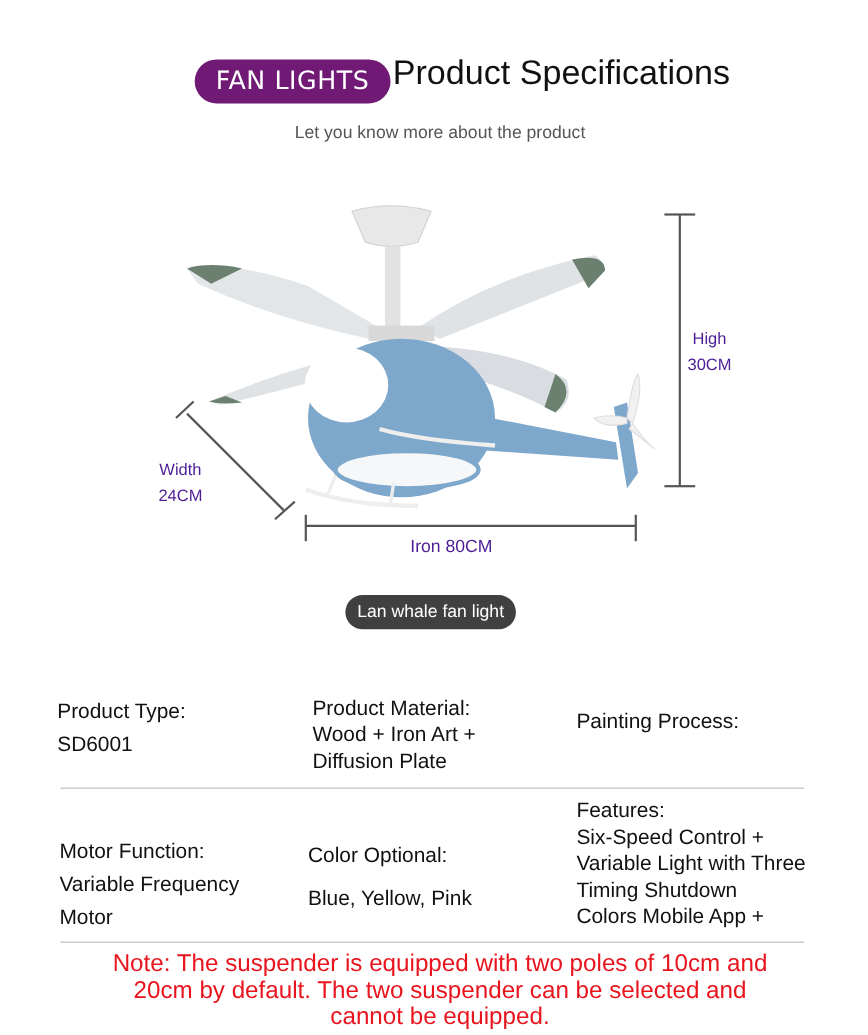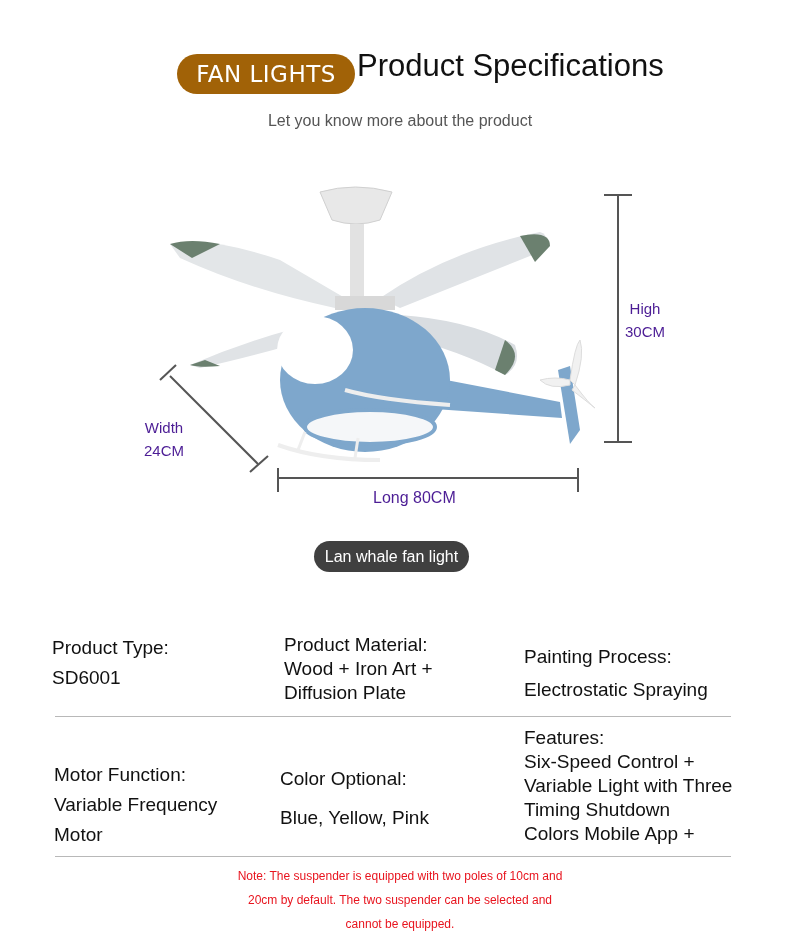--- a/index.html
+++ b/index.html
@@ -1,36 +1,36 @@
 <!DOCTYPE html>
 <html><head>
 <meta charset="utf-8">
 <style>
   html, body { margin:0; padding:0; background:#ffffff; }
   body { width:789px; height:941px; position:relative; overflow:hidden;
          font-family:"Liberation Sans", sans-serif; color:#111; }
   .abs { position:absolute; }
 
-  .badge { left:177px; top:54px; width:178px; height:40px; background:#a16207;
+  .badge { left:177px; top:54px; width:178px; height:40px; background:#701a75;
            border-radius:20px; color:#fff; font-family:"DejaVu Sans", sans-serif;
            font-size:23px; line-height:40px; text-align:center; letter-spacing:0.5px; }
   .title { left:357px; top:48px; font-size:31px; color:#111; white-space:nowrap; }
   .subtitle { left:0; width:800px; top:112px; text-align:center; font-size:16px; color:#555; }
 
   .illus { left:130px; top:180px; width:520px; height:320px; }
   .dim-label { font-size:15px; color:#4c1d95; line-height:23px;text-align:center; }
 
   .pill { left:314px; top:541px; width:155px; height:31px; background:#404040; color:#fff;
           border-radius:16px; font-size:16px; line-height:31px; text-align:center; }
 
   .spec { font-size:19px; color:#111; line-height:24px; }
   .hr { left:55px; width:676px; height:1px; background:#b8b8b8; }
 
   .note { left:80px; width:640px; top:864px; text-align:center; color:#e8141e;
-          font-size:12px; line-height:24px; }
+          font-size:22px; line-height:24px; }
 </style>
 </head>
 <body>
 
 <div class="abs badge">FAN LIGHTS</div>
 <div class="abs title">Product Specifications</div>
 <div class="abs subtitle">Let you know more about the product</div>
 
 <svg class="abs illus" viewBox="0 0 520 320" xmlns="http://www.w3.org/2000/svg">
 
@@ -78,36 +78,35 @@
 </svg>
 
 <div class="abs dim-label" style="left:625px; top:297px;">
   <div>High</div>
   <div>30CM</div>
 </div>
 <div class="abs dim-label" style="left:144px; top:416px;">
   <div>Width</div>
   <div>24CM</div>
 </div>
-<div class="abs dim-label" style="left:373px; top:486px; font-size:16px;">Long 80CM</div>
+<div class="abs dim-label" style="left:373px; top:486px; font-size:16px;">Iron 80CM</div>
 
 <div class="abs pill">Lan whale fan light</div>
 
 <div class="abs spec" style="left:52px; top:636px;">
   <div>Product Type:</div>
   <div style="margin-top:6px;">SD6001</div>
 </div>
 <div class="abs spec" style="left:284px; top:633px;">
   <div>Product Material:</div>
   <div>Wood + Iron Art +</div>
   <div>Diffusion Plate</div>
 </div>
 <div class="abs spec" style="left:524px; top:645px;">
   <div>Painting Process:</div>
-  <div style="margin-top:9px;">Electrostatic Spraying</div>
 </div>
 
 <div class="abs hr" style="top:716px;"></div>
 
 <div class="abs spec" style="left:54px; top:760px; line-height:30px;">
   <div>Motor Function:</div>
   <div>Variable Frequency</div>
   <div>Motor</div>
 </div>
 <div class="abs spec" style="left:280px; top:767px;">

